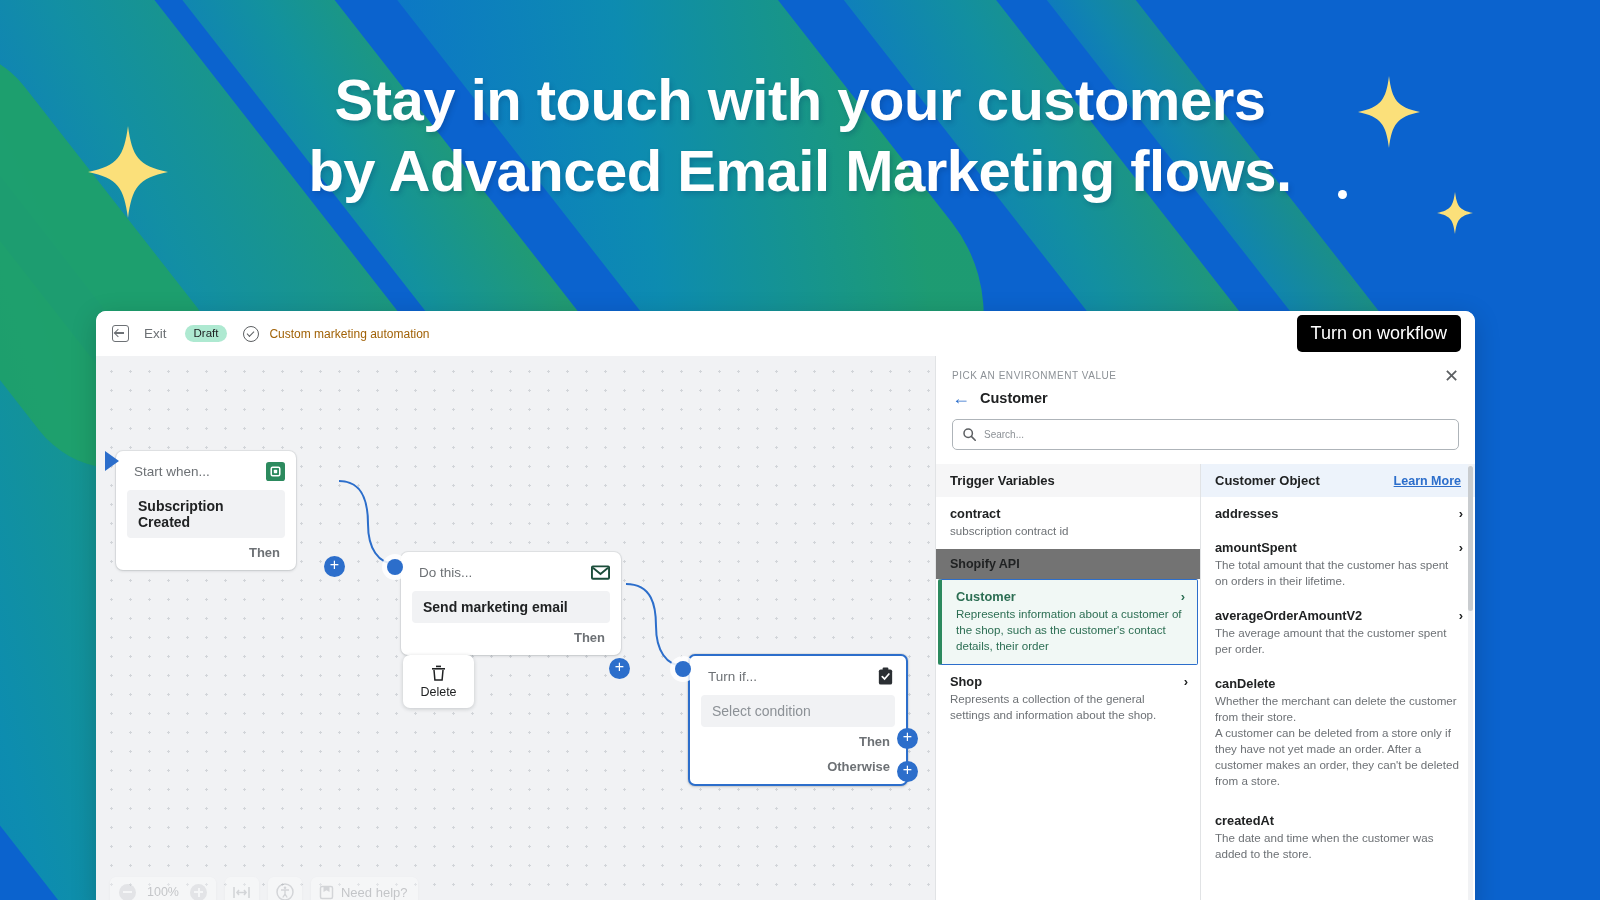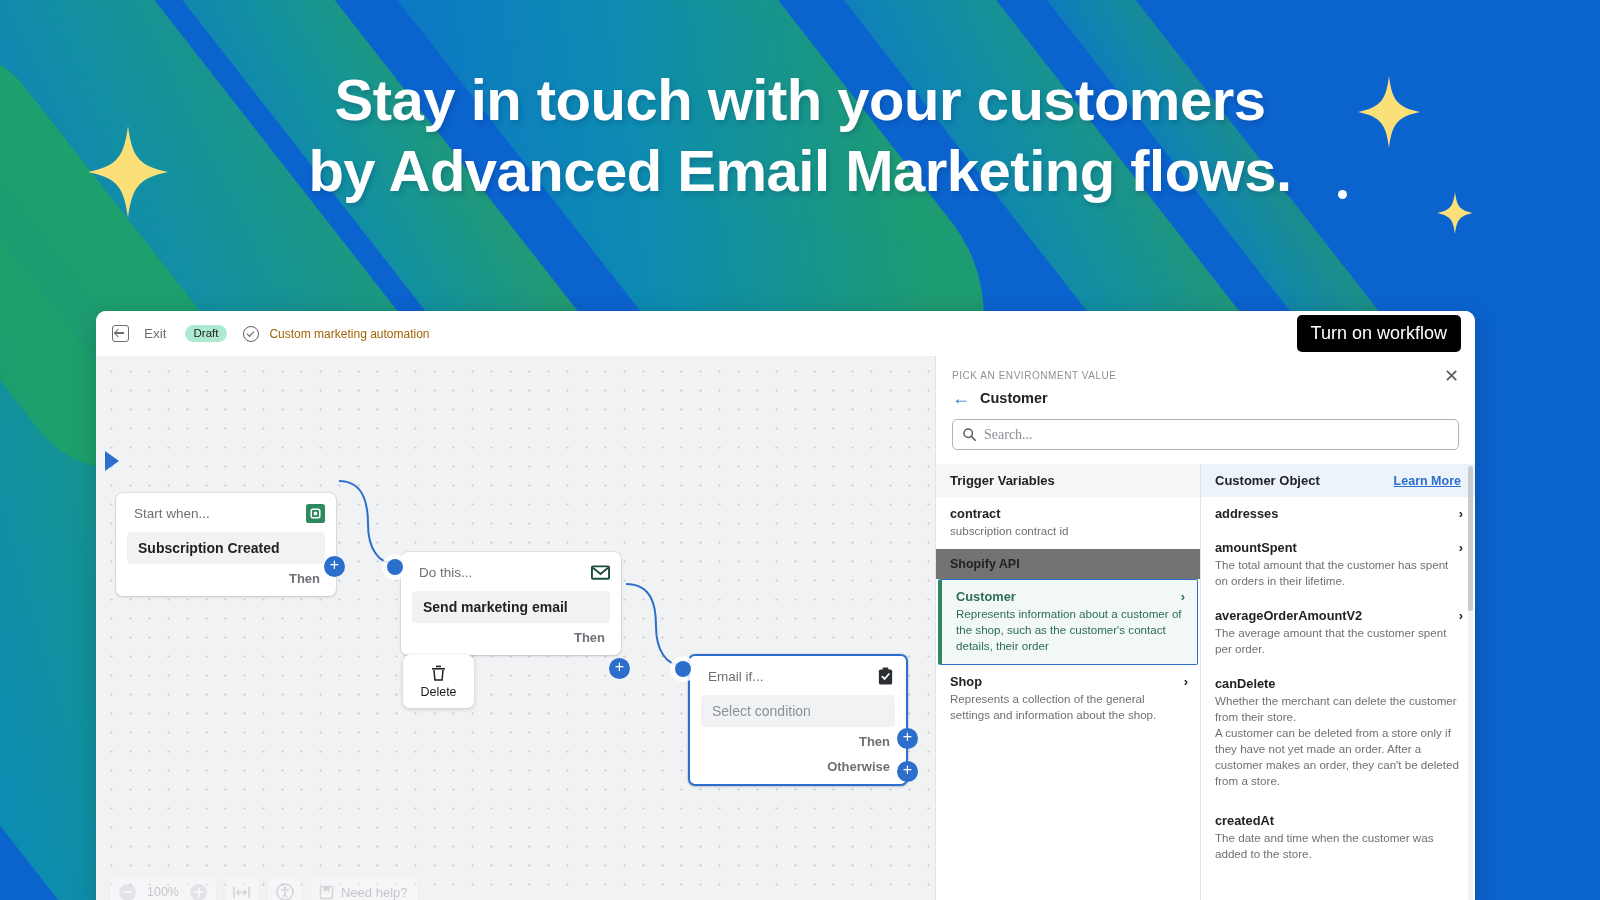--- a/index.html
+++ b/index.html
@@ -120,21 +120,21 @@
     position:absolute; width:16px; height:16px; border-radius:50%;
     background:#2C6ECB; box-shadow:0 0 0 5px rgba(255,255,255,0.85);
     z-index:3;
   }
   .start-arrow {
     position:absolute; width:0;height:0;
     border-top:10px solid transparent; border-bottom:10px solid transparent;
     border-left:14px solid #2C6ECB; z-index:3;
   }
 
-  #node-start { left:20px; top:95px; width:220px;margin-top:42px; }
+  #node-start { left:20px; top:95px; width:180px; }
   #node-do    { left:305px; top:196px; width:220px; }
   #node-check { left:592px; top:298px; width:220px; border:2px solid #2C6ECB; }
 
   #delete-card {
     position:absolute; left:307px; top:299px; width:71px;
     background:#fff; border-radius:7px; box-shadow:0 1px 4px rgba(22,29,37,0.2);
     text-align:center; padding:10px 0 9px;
     z-index:4;
   }
   #delete-card .lbl { font-size:12.5px; color:#202223; }
@@ -170,22 +170,22 @@
   #panel-close {
     position:absolute; right:16px; top:11px; font-size:18px; color:#5c5f62;
     cursor:pointer; line-height:1; font-weight:300;
   }
   #search-wrap {
     margin:12px 16px 0 16px; height:31px; border:1px solid #aeb4b9;
     border-radius:5px; display:flex; align-items:center; gap:8px; padding:0 10px;
     background:#fff;
   }
   #search-input {
-    border:none; outline:none; font-size:14px; color:#6d7175;
-    font-family:Liberation Serif, serif; flex:1; background:transparent;
+    border:none; outline:none; font-size:10px; color:#6d7175;
+    font-family:Liberation Sans, sans-serif; flex:1; background:transparent;
   }
   #search-input::placeholder { color:#8c9196; }
 
   #panel-columns { flex:1; display:flex; margin-top:14px; overflow:hidden; position:relative; }
   .col { overflow:hidden; position:relative; }
   #col-left  { width:265px; border-right:1px solid #e1e3e5; }
   #col-right { flex:1; }
 
   .col-head {
     background:#F6F6F7; padding:9px 14px; font-size:13px; font-weight:bold;
@@ -332,21 +332,21 @@
         <rect x="1" y="3" width="13" height="1.6" fill="#202223"></rect>
         <rect x="5" y="0.6" width="5" height="1.6" fill="#202223"></rect>
         <path d="M3 5 L3.9 15 L11.1 15 L12 5" fill="none" stroke="#202223" stroke-width="1.5"></path>
       </svg>
       <div class="lbl">Delete</div>
     </div>
 
     <div class="anchor-dot" style="left:579px; top:305px;"></div>
     <div class="node" id="node-check">
       <div class="node-head">
-        <span class="placeholder">Email if...</span>
+        <span class="placeholder">Turn if...</span>
         <svg class="node-icon" viewBox="0 0 20 20">
           <rect x="3" y="2.5" width="14" height="16" rx="2" fill="#2b2f33"></rect>
           <rect x="7" y="0.6" width="6" height="3.4" rx="1" fill="#2b2f33"></rect>
           <path d="M6.6 10.2 L9 12.6 L13.6 7.4" fill="none" stroke="#ffffff" stroke-width="1.8" stroke-linecap="round"></path>
         </svg>
       </div>
       <div class="node-value ph">Select condition</div>
       <div class="node-foot">Then</div>
       <div class="node-foot" style="padding-top:0;">Otherwise</div>
     </div>

